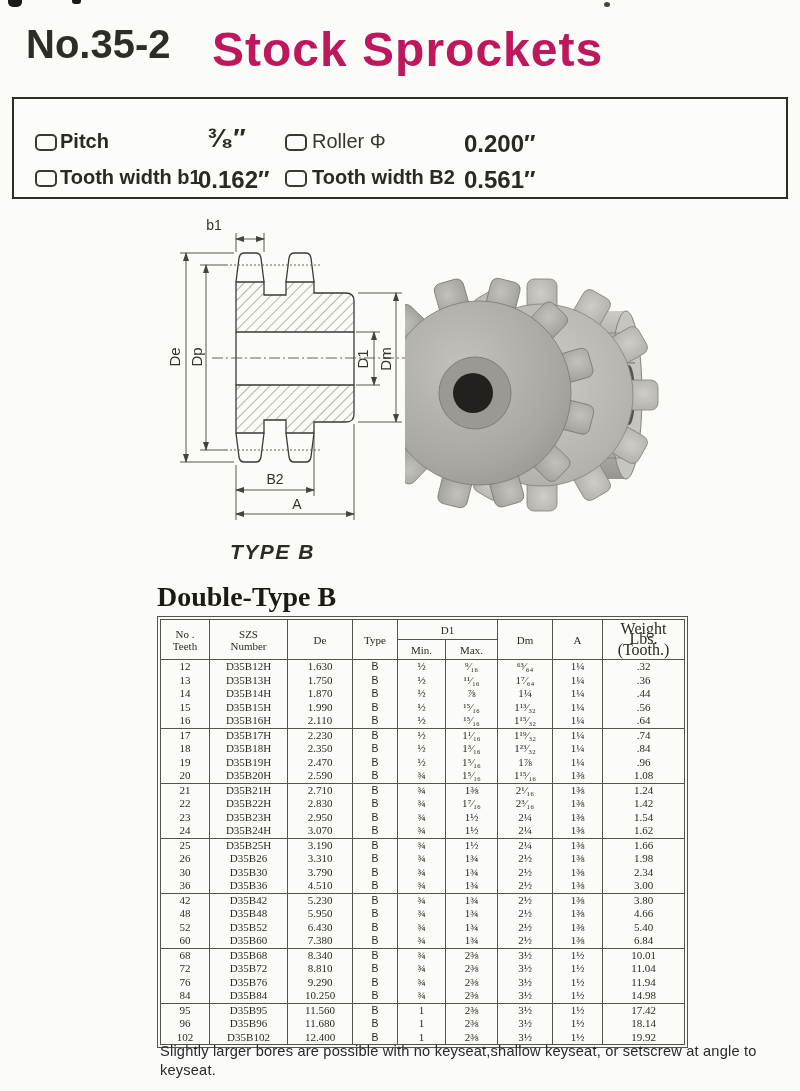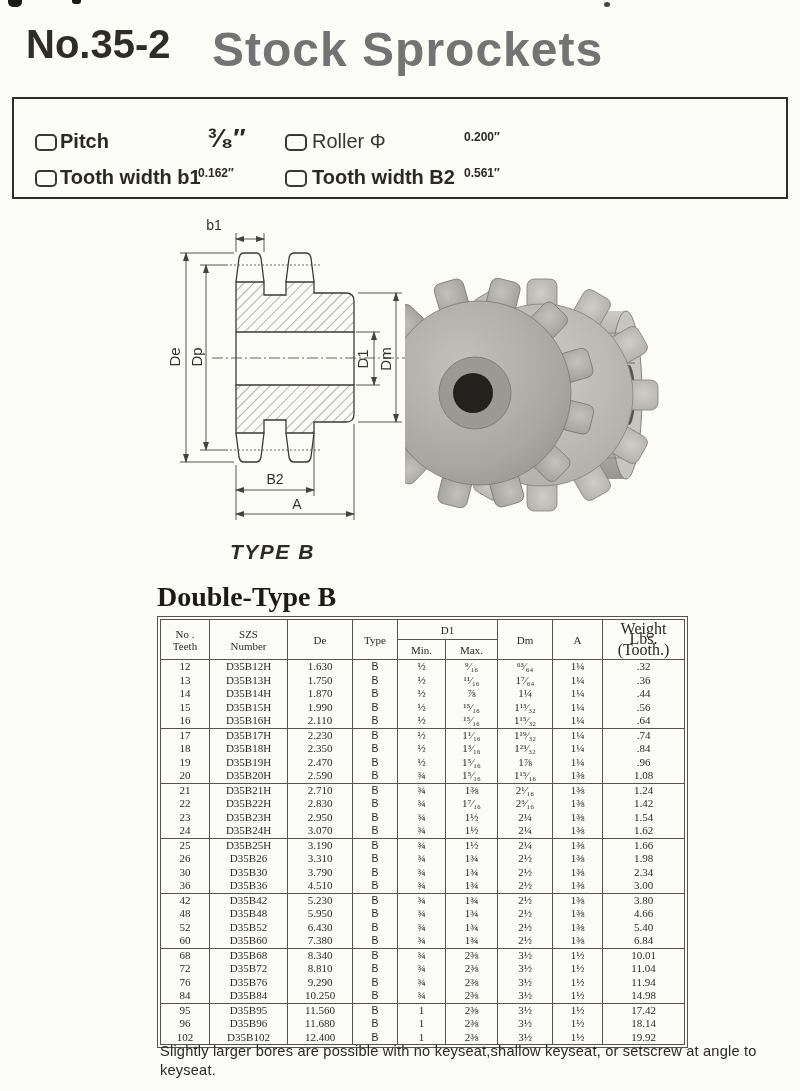--- a/index.html
+++ b/index.html
@@ -12,27 +12,27 @@
 
   
   .mark1{left:8px;top:0;width:14px;height:7px;background:#1d1b17;border-radius:0 0 5px 5px;}
   .mark2{left:72px;top:0;width:9px;height:4px;background:#1d1b17;border-radius:0 0 3px 3px;}
   .mark3{left:604px;top:2px;width:6px;height:5px;background:#45433d;border-radius:50%;}
   .mark4{left:704px;top:137px;width:10px;height:2px;background:#c2c0ba;}
   .mark5{left:720px;top:135px;width:8px;height:2px;background:#c2c0ba;}
 
   
   .doc-number{left:26px;top:22px;font-size:40px;font-weight:bold;color:#2e2c27;letter-spacing:0px;}
-  .page-title{left:212px;top:22px;font-size:48px;font-weight:bold;color:#737373;letter-spacing:1px;}
+  .page-title{left:212px;top:22px;font-size:48px;font-weight:bold;color:#be185d;letter-spacing:1px;}
 
   
   .specs-box{left:12px;top:97px;width:772px;height:98px;border:2px solid #2f2d28;background:#fcfcf9;}
   .spec-label{font-size:20px;font-weight:bold;color:#2b2924;white-space:nowrap;}
   .spec-label.light{font-weight:normal;color:#39372f;}
-  .spec-value{font-size:12px;font-weight:bold;color:#2b2924;white-space:nowrap;}
+  .spec-value{font-size:24px;font-weight:bold;color:#2b2924;white-space:nowrap;}
   .spec-value.fraction{font-size:26px;font-weight:bold;}
   .spec-checkbox{width:18px;height:13px;border:2px solid #3a3832;border-radius:5px;background:#fcfcf9;}
 
   
   .type-caption{left:230px;top:540px;font-size:21px;font-style:italic;font-weight:bold;
     letter-spacing:1.5px;color:#2c2a25;}
 
   
   .table-heading{left:157px;top:581px;font-family:"Liberation Serif","DejaVu Serif",serif;
     font-size:28px;font-weight:bold;color:#1c1a15;}

